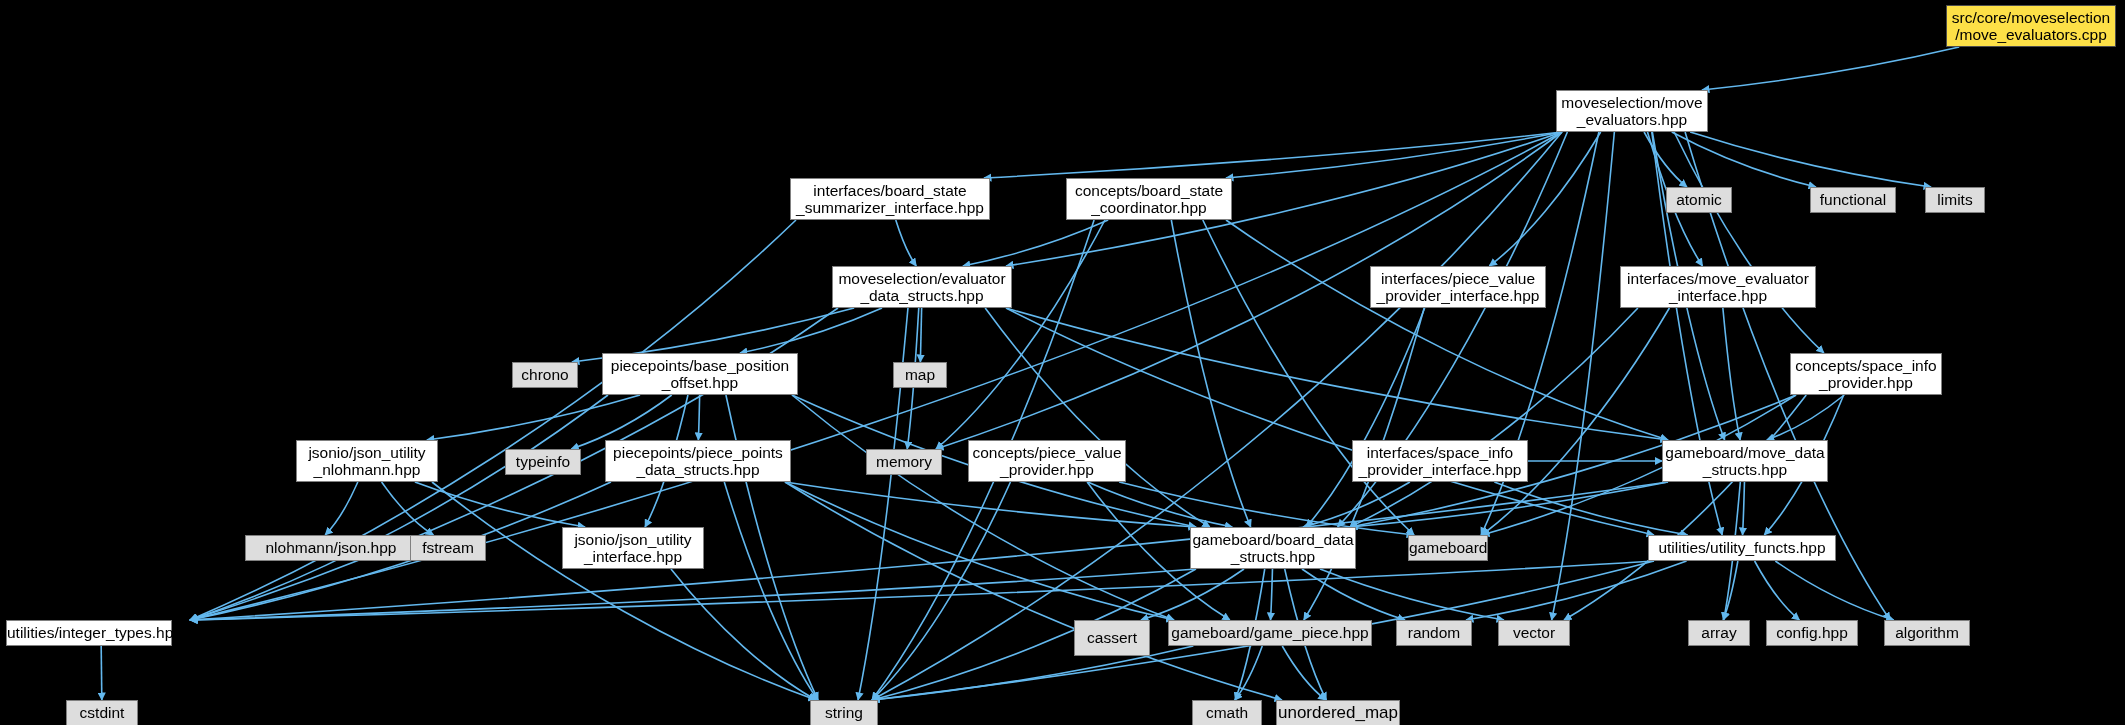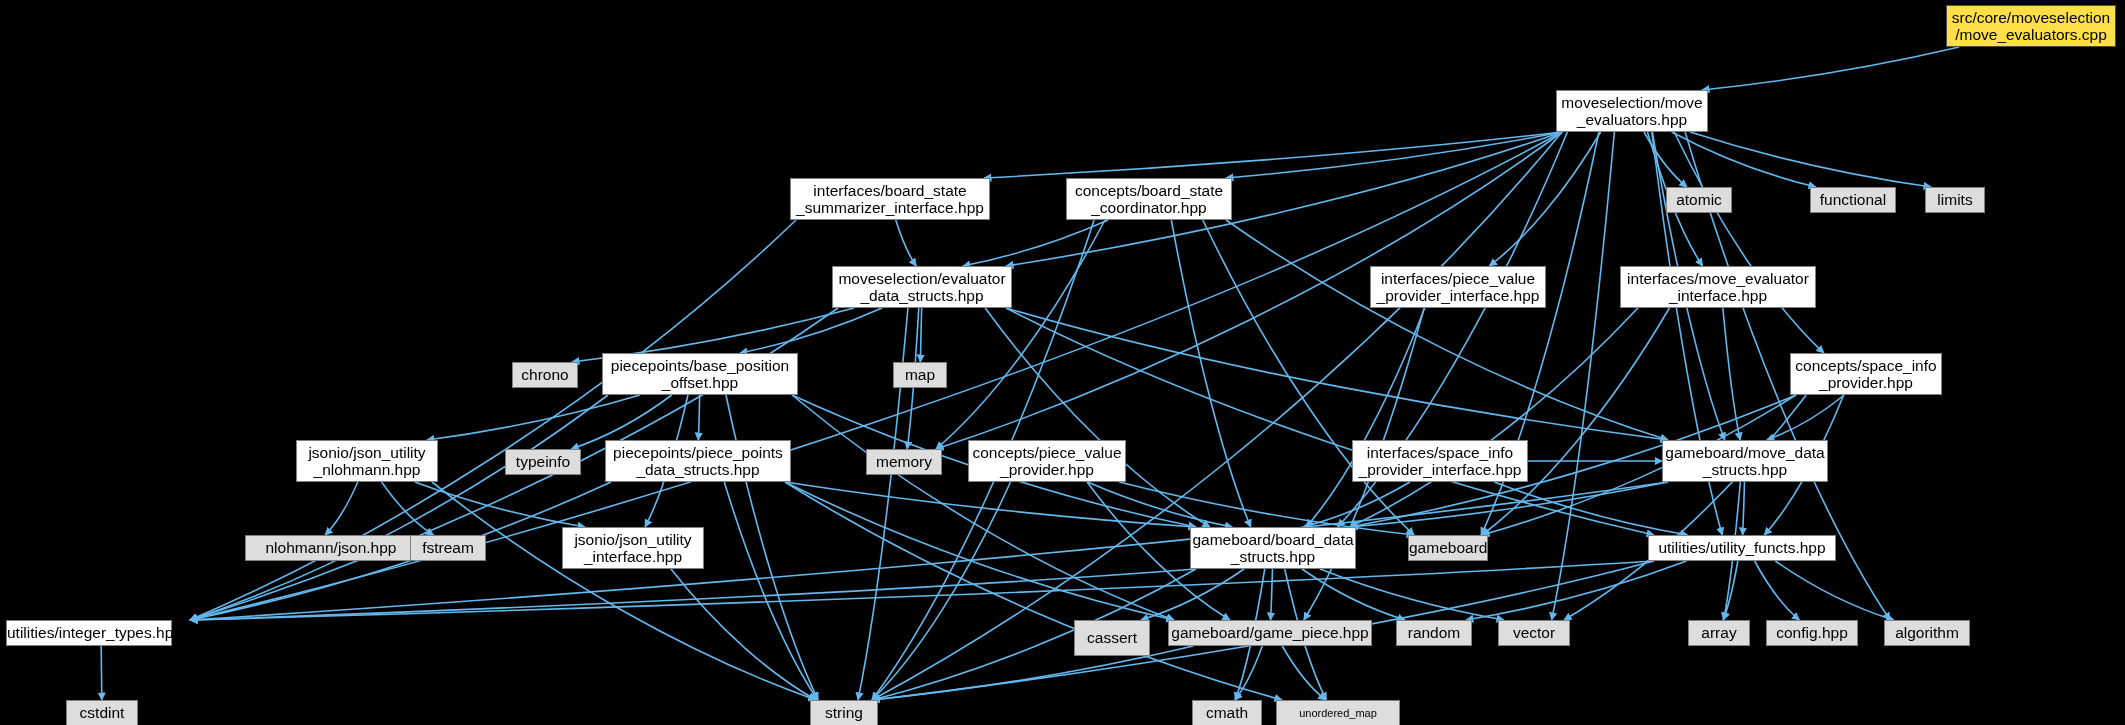--- a/index.html
+++ b/index.html
@@ -207,15 +207,15 @@
       <div class="node sys" style="left: 1074px; top: 620px; width: 76px; height: 36px; font-size: 15.5px;"><span class="node-label">cassert</span></div>
       <div class="node sys" style="left: 1168px; top: 620px; width: 204px; height: 26px; font-size: 15.5px;"><span class="node-label">gameboard/game_piece.hpp</span></div>
       <div class="node sys" style="left: 1396px; top: 620px; width: 76px; height: 26px; font-size: 15.5px;"><span class="node-label">random</span></div>
       <div class="node sys" style="left: 1498px; top: 620px; width: 72px; height: 26px; font-size: 15.5px;"><span class="node-label">vector</span></div>
       <div class="node sys" style="left: 1688px; top: 620px; width: 62px; height: 26px; font-size: 15.5px;"><span class="node-label">array</span></div>
       <div class="node sys" style="left: 1766px; top: 620px; width: 92px; height: 26px; font-size: 15.5px;"><span class="node-label">config.hpp</span></div>
       <div class="node sys" style="left: 1884px; top: 620px; width: 86px; height: 26px; font-size: 15.5px;"><span class="node-label">algorithm</span></div>
       <div class="node sys" style="left: 66px; top: 700px; width: 72px; height: 26px; font-size: 15.5px;"><span class="node-label">cstdint</span></div>
       <div class="node sys" style="left: 810px; top: 700px; width: 68px; height: 26px; font-size: 15.5px;"><span class="node-label">string</span></div>
       <div class="node sys" style="left: 1192px; top: 700px; width: 70px; height: 26px; font-size: 15.5px;"><span class="node-label">cmath</span></div>
-      <div class="node sys" style="left: 1276px; top: 700px; width: 124px; height: 26px; font-size: 11px;"><span class="node-label">unordered_map</span></div>
+      <div class="node sys" style="left: 1276px; top: 700px; width: 124px; height: 26px; font-size: 17px;"><span class="node-label">unordered_map</span></div>
     </div>
 </div>
 
 </body></html>

